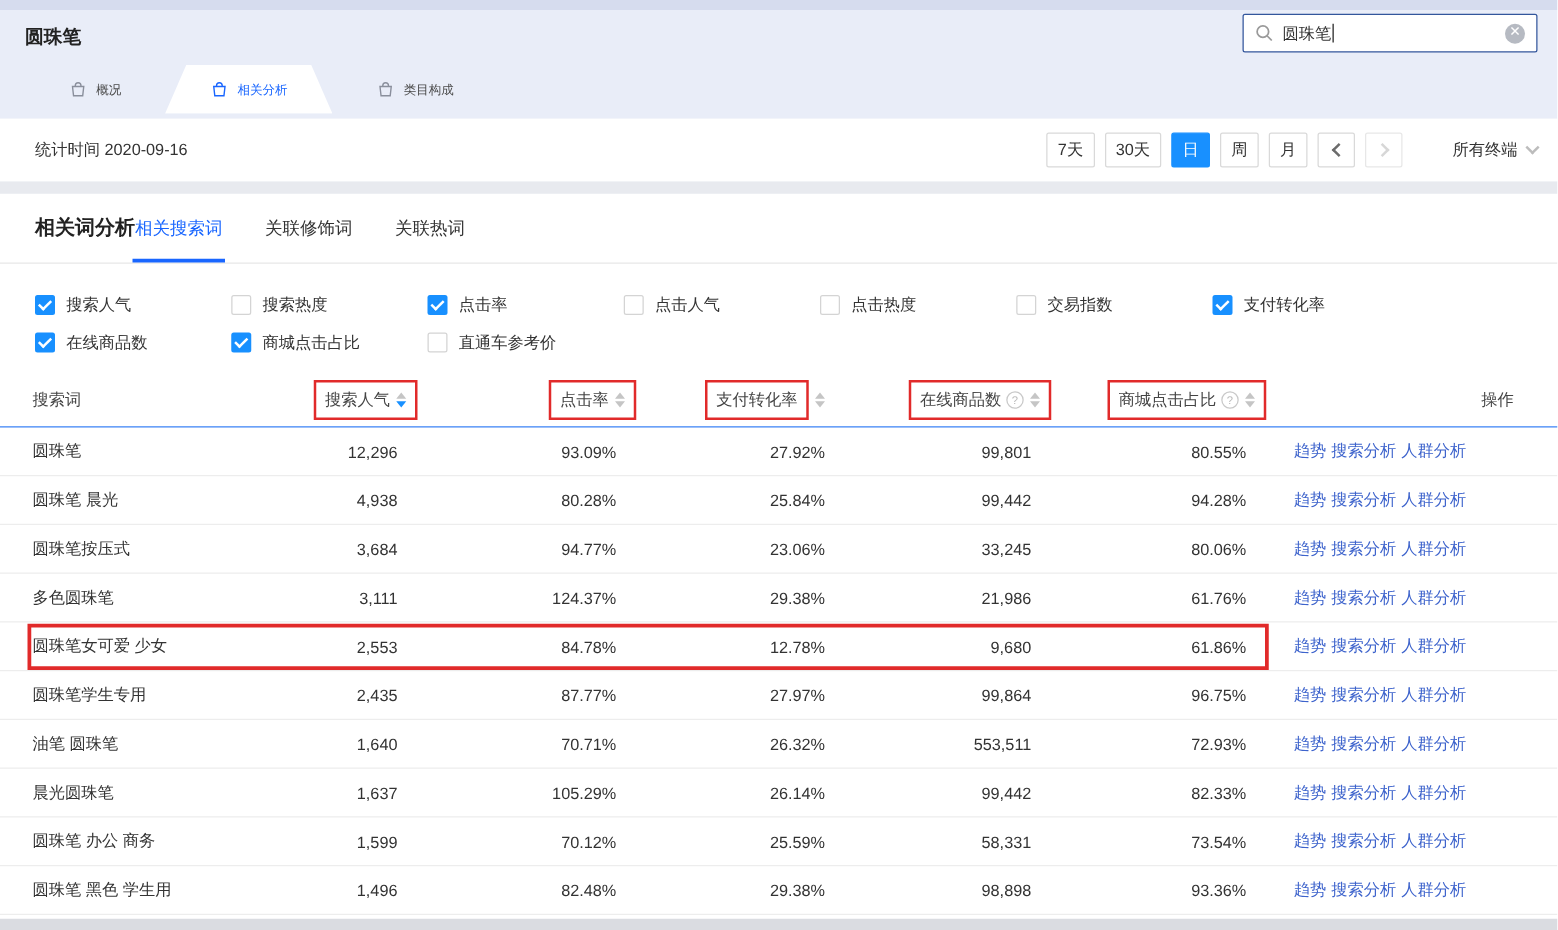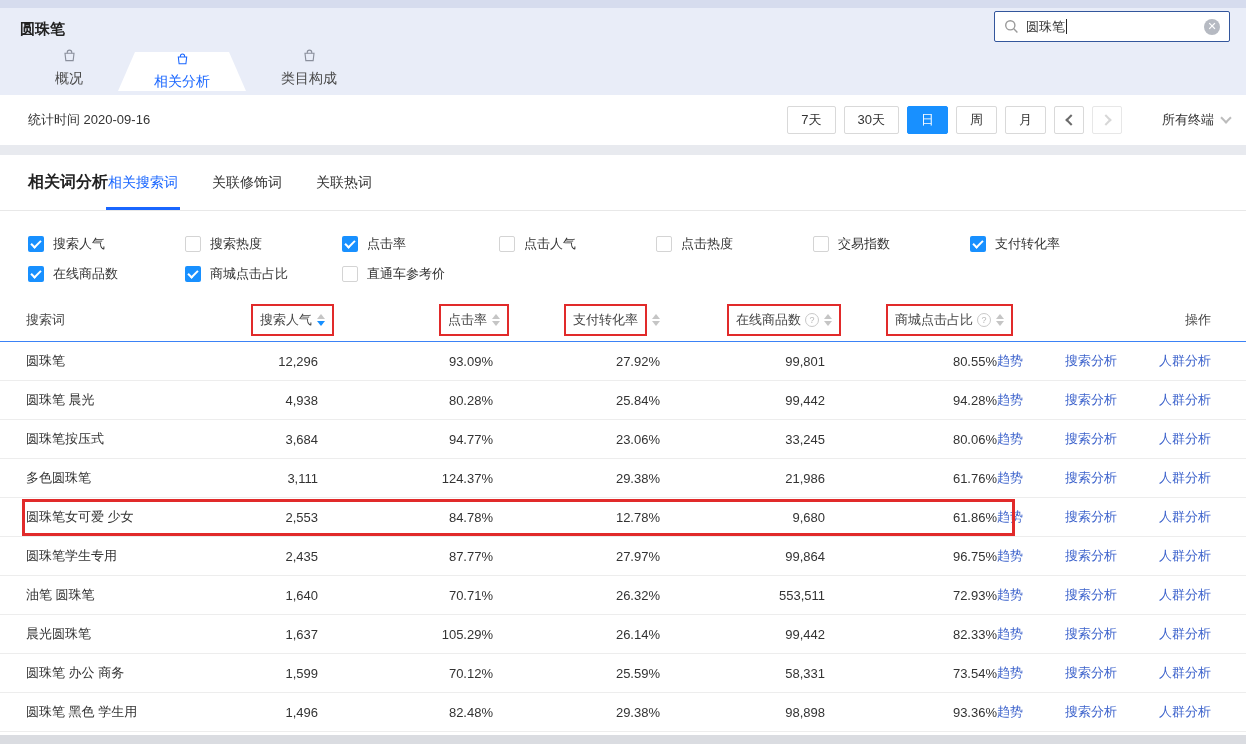--- a/index.html
+++ b/index.html
@@ -15,31 +15,31 @@
   .kw-title { position:absolute; left:20px; top:12px; font-size:15px; font-weight:bold; color:#222; }
   .searchbox { position:absolute; right:16px; top:3px; width:236px; height:31px;
     background:#fff; border:1px solid #33569c; border-radius:2px;
     display:flex; align-items:center; padding:0 9px; }
   .searchbox svg { flex:0 0 auto; }
   .search-text { margin-left:7px; color:#333; }
   .txt-caret { display:inline-block; width:1px; height:15px; background:#222; margin-left:1px; }
   .clear { margin-left:auto; width:16px; height:16px; border-radius:50%; background:#b6bac2;
     color:#fff; font-size:11px; line-height:15px; text-align:center; }
   .tabs { position:absolute; bottom:0; left:0; height:47px; display:flex; align-items:stretch; padding-left:38px; }
-  .tab { display:flex; align-items:center; gap:7px; color:#4a4a4a; font-size:14px; padding:0 17px;flex-direction:column; }
+  .tab { display:flex; align-items:center; gap:7px; color:#4a4a4a; font-size:10px; padding:0 17px; }
   .tab .bagicon { color:#8a8f9c; }
   .tab.active { background:#fff; color:#1966ff; padding:0 36px; margin:4px 18px;
     clip-path:polygon(17px 0, calc(100% - 17px) 0, 100% 100%, 0 100%); }
   .tab.active .bagicon { color:#1966ff; }
   
   .daterow { height:50px; background:#fff; position:relative; display:flex; align-items:center; }
   .stat-time { margin-left:28px; color:#333; }
   .controls { position:absolute; right:16px; top:0; height:100%; display:flex; align-items:center; gap:8px; }
   .btn { min-width:30px; height:28px; border:1px solid #d9d9d9; border-radius:2px; background:#fff;
-    display:flex; align-items:center; justify-content:center; padding:0 13px; color:#333; }
+    display:flex; align-items:center; justify-content:center; padding:0 8px; color:#333; }
   .btn.active { background:#1890ff; border-color:#1890ff; color:#fff; }
   .btn.nav { width:30px; padding:0; }
   .btn.disabled { border-color:#e7e7e7; }
   .chev-l { width:8px; height:8px; border-left:2px solid #6b6b6b; border-bottom:2px solid #6b6b6b;
     transform:rotate(45deg); margin-left:3px; }
   .chev-r { width:8px; height:8px; border-right:2px solid #d7d7d7; border-bottom:2px solid #d7d7d7;
     transform:rotate(-45deg); margin-right:3px; }
   .terminal { margin-left:32px; display:flex; align-items:center; gap:8px; color:#333; }
   .chev-d { width:8px; height:8px; border-right:2px solid #bcbcbc; border-bottom:2px solid #bcbcbc;
     transform:rotate(45deg); margin-top:-4px; }
@@ -75,21 +75,21 @@
     border-bottom:5px solid #c5c5c5; }
   .car-down { width:0; height:0; border-left:4px solid transparent; border-right:4px solid transparent;
     border-top:5px solid #c5c5c5; }
   .car-down.on { border-top-color:#1890ff; }
   .qicon { width:14px; height:14px; border:1px solid #c9c9c9; border-radius:50%; color:#b9b9b9;
     font-size:9px; line-height:12px; text-align:center; margin-left:4px; flex:0 0 auto; }
   .row { display:flex; align-items:center; height:39px; padding:0 35px 0 26px;
     border-bottom:1px solid #ededed; position:relative; }
   .td { text-align:right; color:#333; }
   .td.c1 { text-align:left; }
-  .td.c7 { display:flex; justify-content:space-between; gap:13px; }
+  .td.c7 { display:flex; justify-content:center; gap:4px; }
   .link { color:#3d63cc; cursor:pointer; }
   .hl-box { position:absolute; left:22px; top:1px; width:993px; height:37px;
     border:3px solid #e12a2a; pointer-events:none; }
   .bottomspacer { height:3px; }
   .bottomband { height:9px; background:#dadce1; }
 </style>
 </head>
 <body>
 
 <div class="topstrip"></div>

